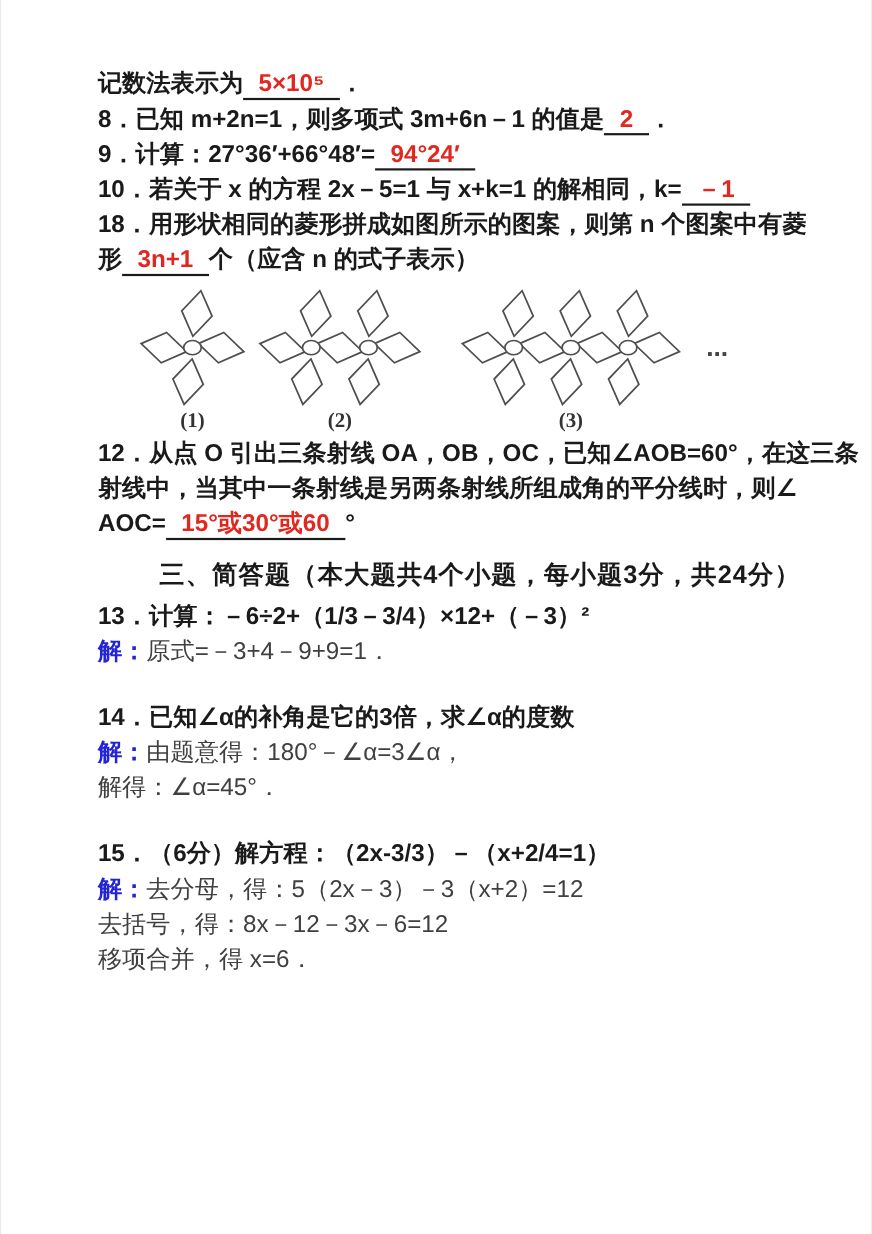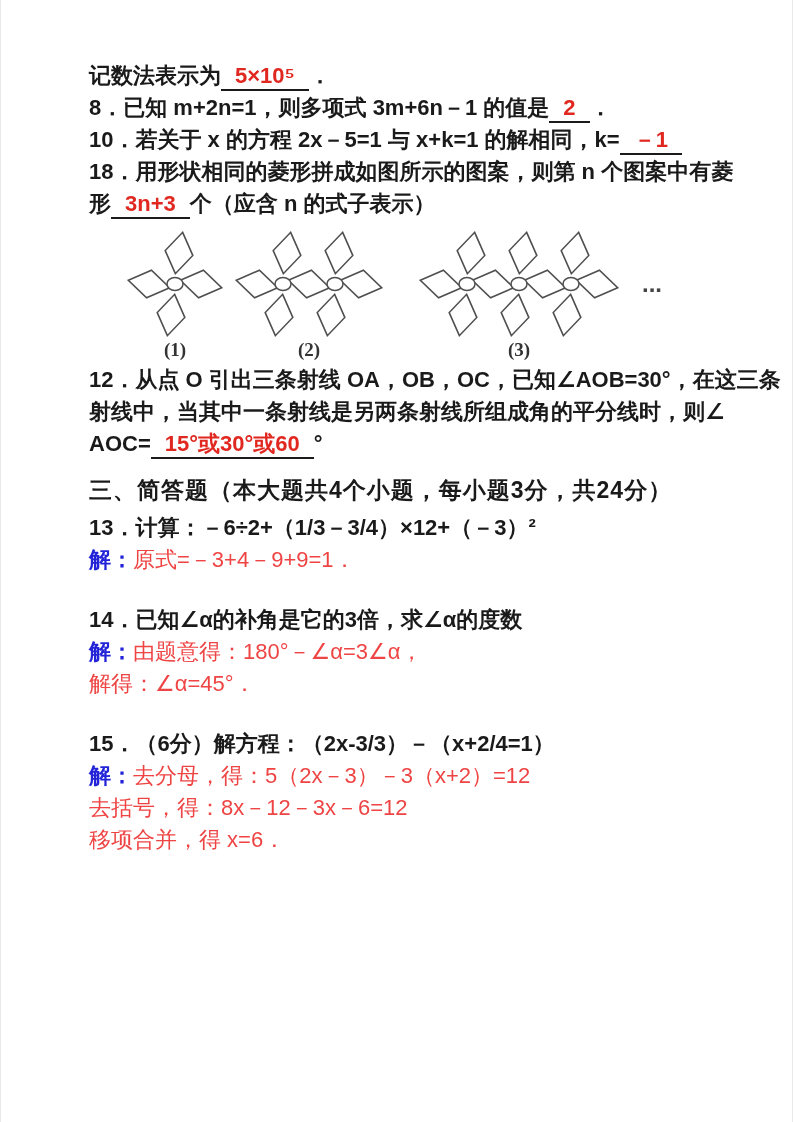--- a/index.html
+++ b/index.html
@@ -16,49 +16,52 @@
     font-weight:600;
     color:#1a1a1a;
   }
   .t-line { line-height:32px; white-space:nowrap; }
   .blank {
     color:#e02820;
     border-bottom:2.5px solid #1b1b1b;
     padding:0 14px 1px 14px;
     white-space:nowrap;
   }
-  .red  { color:#ef4444; font-weight:500; }
+  .red  { color:#404040; font-weight:500; }
   .blue { color:#2323d8; font-weight:700; }
   .section-title { font-weight:800; font-size:23px; letter-spacing:1px; }
   .block { margin:0; }
   .mt-sm { margin-top:6px; }
-  .mt-md { margin-top:14px; }
+  .mt-md { margin-top:14px;text-align:right; }
   .mt-lg { margin-top:28px; }
   .figure-wrap { margin:4px 0 2px 26px; height:138px; }
   svg text { font-family:"Liberation Serif","DejaVu Serif",serif; fill:#333; }
   svg .dots { font-family:"Liberation Sans","DejaVu Sans",sans-serif; font-weight:700; fill:#444; }
 </style>
 </head>
 <body>
 
 <div class="page">
 
   <div class="block">
     <div class="t-line">
       <span>记数法表示为</span><span class="blank">5×10⁵</span><span>．</span>
     </div>
     <div class="t-line">
       <span>8．已知 m+2n=1，则多项式 3m+6n－1 的值是</span><span class="blank">2</span><span>．</span>
     </div>
     <div class="t-line">
+      <span>9．计算：27°36′+66°48′=</span><span class="blank">94°24′</span>
+    </div>
+    <div class="t-line">
       <span>10．若关于 x 的方程 2x－5=1 与 x+k=1 的解相同，k=</span><span class="blank">－1</span>
     </div>
     <div class="t-line">18．用形状相同的菱形拼成如图所示的图案，则第 n 个图案中有菱</div>
     <div class="t-line">
-      <span>形</span><span class="blank">3n+3</span><span>个（应含 n 的式子表示）</span>
+      <span>形</span><span class="blank">3n+1</span><span>个（应含 n 的式子表示）</span>
     </div>
   </div>
 
   <div class="figure-wrap">
     <svg width="584" height="138" viewBox="0 0 584 138">
       <defs>
         <path id="dmd" d="M0,-21 L14,0 L0,21 L-14,0 Z" fill="none" stroke="#4f4f4f" stroke-width="1.6"></path>
       </defs>
 
       <g>
@@ -98,21 +101,21 @@
       </g>
 
       <text x="60" y="132" font-size="19" text-anchor="middle">(1)</text>
       <text x="194" y="132" font-size="19" text-anchor="middle">(2)</text>
       <text x="404" y="132" font-size="19" text-anchor="middle">(3)</text>
       <text x="527" y="68" font-size="24" class="dots">...</text>
     </svg>
   </div>
 
   <div class="block">
-    <div class="t-line">12．从点 O 引出三条射线 OA，OB，OC，已知∠AOB=30°，在这三条</div>
+    <div class="t-line">12．从点 O 引出三条射线 OA，OB，OC，已知∠AOB=60°，在这三条</div>
     <div class="t-line">射线中，当其中一条射线是另两条射线所组成角的平分线时，则∠</div>
     <div class="t-line">
       <span>AOC=</span><span class="blank">15°或30°或60</span><span>°</span>
     </div>
   </div>
 
   <div class="t-line section-title mt-md">三、简答题（本大题共4个小题，每小题3分，共24分）</div>
 
   <div class="block mt-sm">
     <div class="t-line">13．计算：－6÷2+（1/3－3/4）×12+（－3）²</div>

